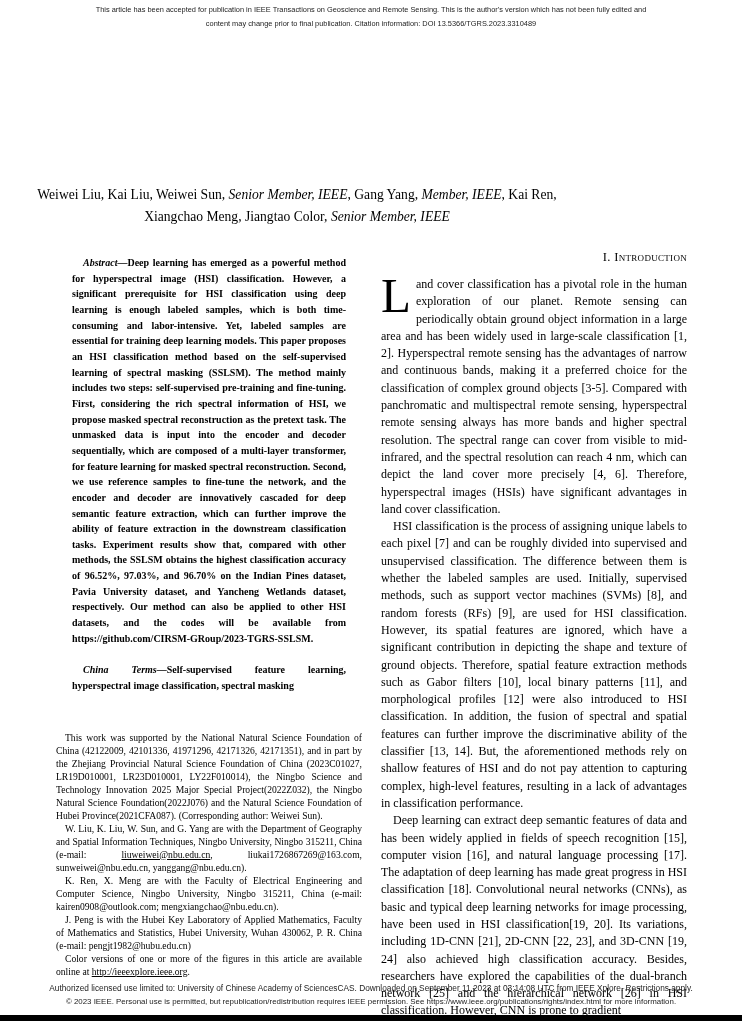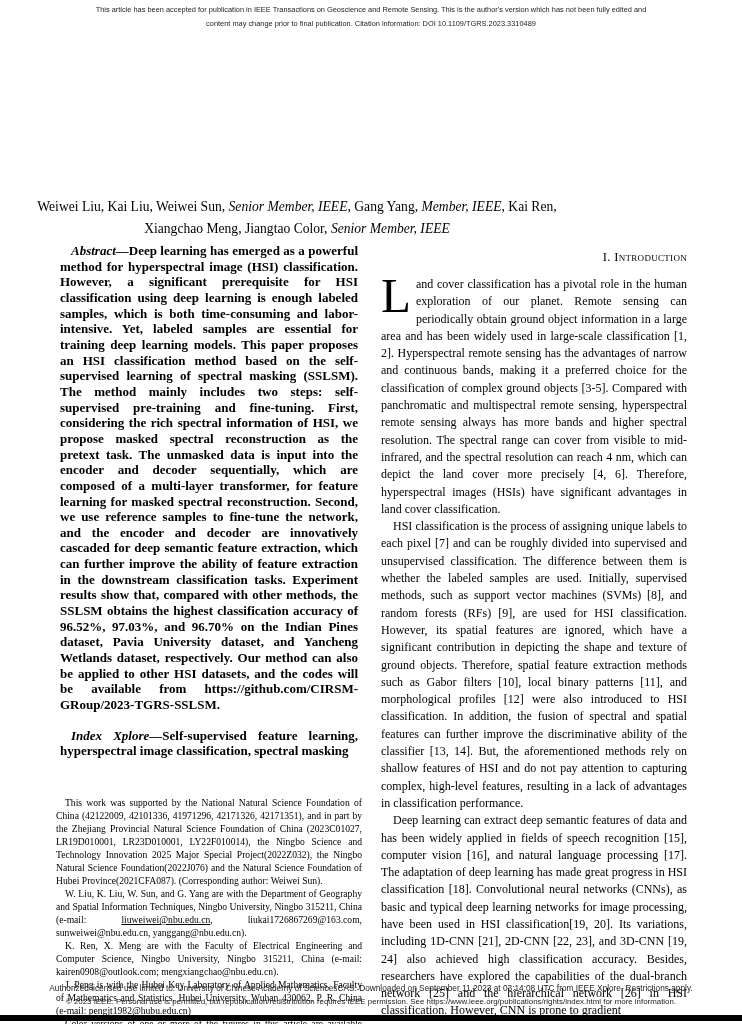--- a/index.html
+++ b/index.html
@@ -21,31 +21,31 @@
     font-size: 7.4px; line-height: 13.5px; color: #1c1c1c;
   }
 
   
   .paper-title {
     position: absolute; top: 76px; left: 50%; transform: translateX(-50%);
     width: 578px; text-align: center;
     font-size: 27px; line-height: 33.5px; font-weight: 400;
   }
   .author-line {
-    position: absolute; top: 196px; left: 0; width: 594px;
+    position: absolute; top: 184px; left: 0; width: 594px;
     text-align: center; font-size: 13.6px; line-height: 22px;
   }
   .author-line i { font-style: italic; }
 
   
   .col-left  { position: absolute; left: 56px;  top: 239px; width: 306px; }
   .col-right { position: absolute; left: 381px; top: 250px; width: 306px; }
 
   .abstract-par, .indexterms-par {
-    margin: 4px; font-size: 13px; line-height: 15.65px;
+    margin: 16px; font-size: 10px; line-height: 15.65px;
     font-weight: bold; text-align: justify; text-indent: 11px;
   }
   .indexterms-par { margin-top: 15px; }
   .lead-label { font-style: italic; }
 
   .footnotes {
     margin-top: 37px;
     font-size: 9.6px; line-height: 13px; text-align: justify;
   }
   .footnotes p { margin: 0; text-indent: 9px; }
@@ -79,33 +79,33 @@
     background: #000;
   }
 </style>
 </head>
 <body>
 
 <div class="page">
 
   <div class="top-notice">
     <div>This article has been accepted for publication in IEEE Transactions on Geoscience and Remote Sensing. This is the author's version which has not been fully edited and</div>
-    <div>content may change prior to final publication. Citation information: DOI 10.1109/TGRS.2023.3310489</div>
+    <div>content may change prior to final publication. Citation information: DOI 13.5366/TGRS.2023.3310489</div>
   </div>
 
 
   <div class="author-line">
     <span>Weiwei Liu, Kai Liu, Weiwei Sun, </span><i>Senior Member, IEEE</i><span>, Gang Yang, </span><i>Member, IEEE</i><span>, Kai Ren,</span><br>
     <span>Xiangchao Meng, Jiangtao Color, </span><i>Senior Member, IEEE</i>
   </div>
 
   <div class="col-left">
     <p class="abstract-par"><span class="lead-label">Abstract—</span><span>Deep learning has emerged as a powerful method for hyperspectral image (HSI) classification. However, a significant prerequisite for HSI classification using deep learning is enough labeled samples, which is both time-consuming and labor-intensive. Yet, labeled samples are essential for training deep learning models. This paper proposes an HSI classification method based on the self-supervised learning of spectral masking (SSLSM). The method mainly includes two steps: self-supervised pre-training and fine-tuning. First, considering the rich spectral information of HSI, we propose masked spectral reconstruction as the pretext task. The unmasked data is input into the encoder and decoder sequentially, which are composed of a multi-layer transformer, for feature learning for masked spectral reconstruction. Second, we use reference samples to fine-tune the network, and the encoder and decoder are innovatively cascaded for deep semantic feature extraction, which can further improve the ability of feature extraction in the downstream classification tasks. Experiment results show that, compared with other methods, the SSLSM obtains the highest classification accuracy of 96.52%, 97.03%, and 96.70% on the Indian Pines dataset, Pavia University dataset, and Yancheng Wetlands dataset, respectively. Our method can also be applied to other HSI datasets, and the codes will be available from https://github.com/CIRSM-GRoup/2023-TGRS-SSLSM.</span></p>
 
-    <p class="indexterms-par"><span class="lead-label">Index Xplore—</span><span>Self-supervised feature learning, hyperspectral image classification, spectral masking</span></p>
+    <p class="indexterms-par"><span class="lead-label">China Terms—</span><span>Self-supervised feature learning, hyperspectral image classification, spectral masking</span></p>
 
     <div class="footnotes">
       <p>This work was supported by the National Natural Science Foundation of China (42122009, 42101336, 41971296, 42171326, 42171351), and in part by the Zhejiang Provincial Natural Science Foundation of China (2023C01027, LR19D010001, LR23D010001, LY22F010014), the Ningbo Science and Technology Innovation 2025 Major Special Project(2022Z032), the Ningbo Natural Science Foundation(2022J076) and the Natural Science Foundation of Hubei Province(2021CFA087). (Corresponding author: Weiwei Sun).</p>
       <p><span>W. Liu, K. Liu, W. Sun, and G. Yang are with the Department of Geography and Spatial Information Techniques, Ningbo University, Ningbo 315211, China (e-mail: </span><span class="fn-link">liuweiwei@nbu.edu.cn</span><span>, liukai1726867269@163.com, sunweiwei@nbu.edu.cn, yanggang@nbu.edu.cn).</span></p>
       <p>K. Ren, X. Meng are with the Faculty of Electrical Engineering and Computer Science, Ningbo University, Ningbo 315211, China (e-mail: kairen0908@outlook.com; mengxiangchao@nbu.edu.cn).</p>
       <p>J. Peng is with the Hubei Key Laboratory of Applied Mathematics, Faculty of Mathematics and Statistics, Hubei University, Wuhan 430062, P. R. China (e-mail: pengjt1982@hubu.edu.cn)</p>
       <p><span>Color versions of one or more of the figures in this article are available online at </span><span class="fn-link">http://ieeexplore.ieee.org</span><span>.</span></p>
     </div>
   </div>
 

